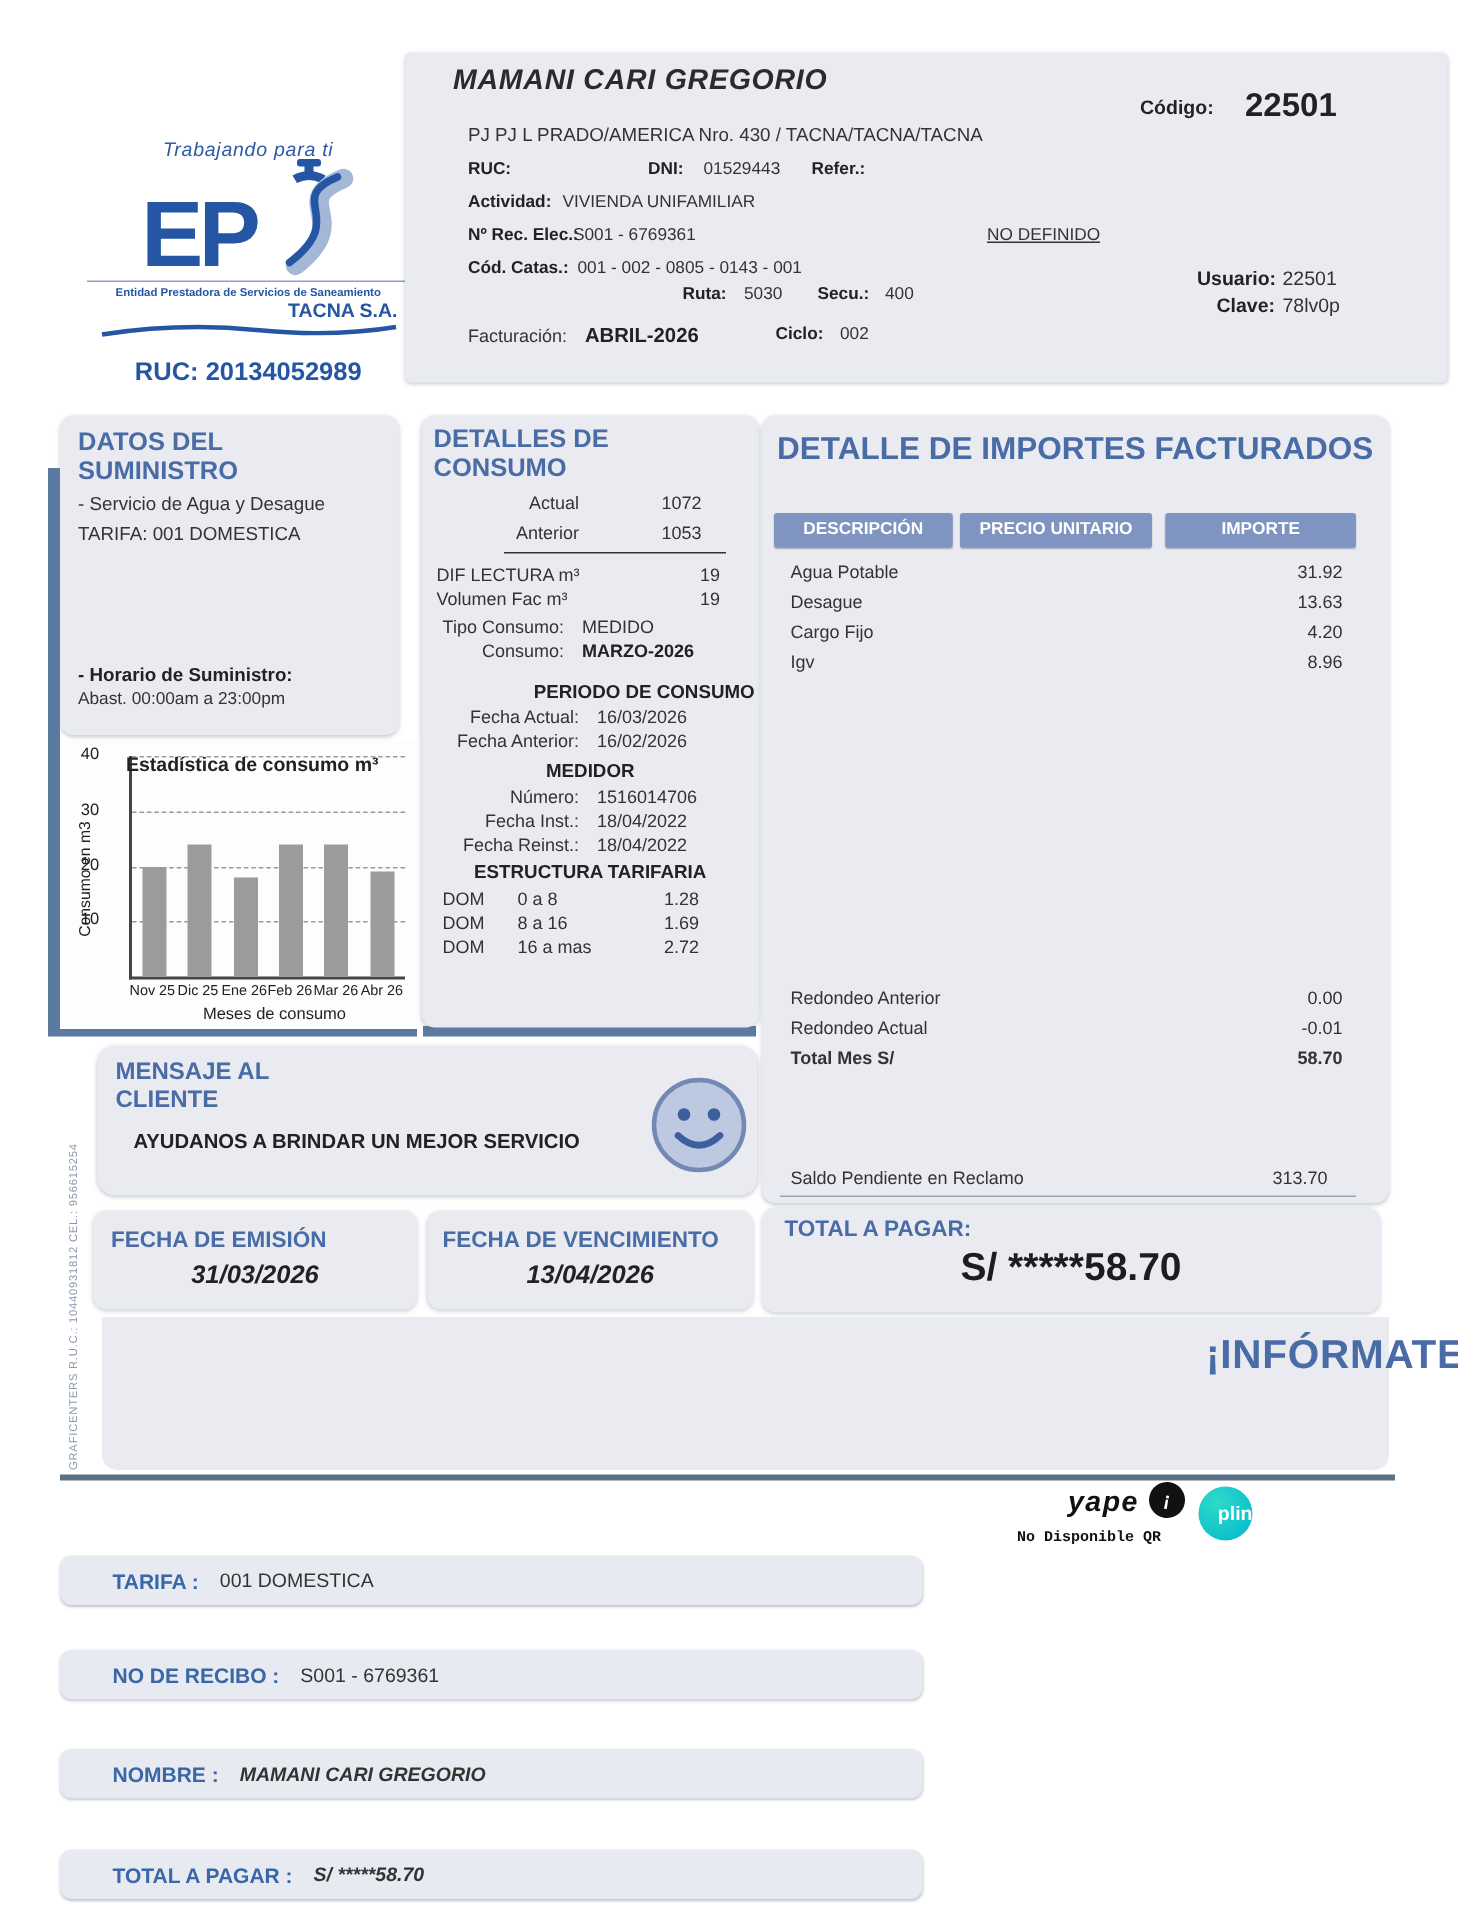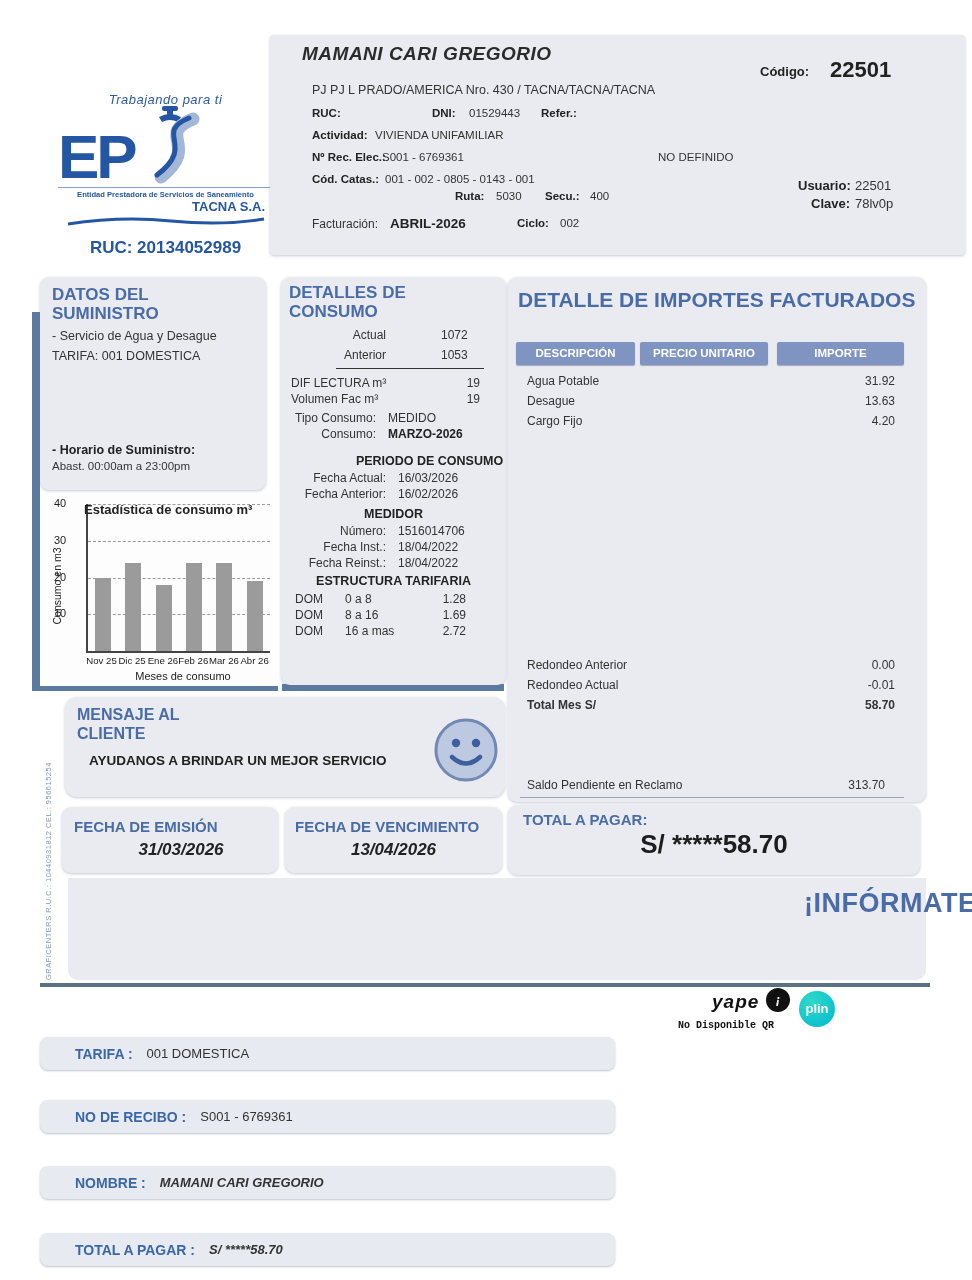--- a/index.html
+++ b/index.html
@@ -7,21 +7,21 @@
         font-family:"Liberation Sans",sans-serif;color:#333;overflow:hidden;}
   .abs{position:absolute;}
   .panel{position:absolute;background:#e9ebf1;border-radius:9px;
          box-shadow:0 1px 3px rgba(110,120,145,.4);}
   .bh{color:#4a6ca6;font-weight:bold;}
   .f{position:absolute;font-size:11.5px;color:#333;white-space:nowrap;}
   .fb{font-weight:bold;color:#222;}
   
   .logo{position:absolute;left:58px;top:92px;width:215px;text-align:center;}
   .logo .tag{font-style:italic;color:#2d59a5;font-size:13px;letter-spacing:.5px;}
-  .brandrow{display:flex;align-items:flex-end;height:78px;}
+  .brandrow{display:flex;align-items:flex-end;justify-content:center;height:78px;}
   .brand-ep{font-size:62px;font-weight:bold;color:#2456a4;letter-spacing:-3px;line-height:.9;}
   .logo .sub{font-size:7.6px;color:#2456a4;font-weight:bold;border-top:1px solid #8aa0c6;
              padding-top:2px;margin-top:2px;}
   .logo .comp{font-size:13px;font-weight:bold;color:#2456a4;text-align:right;padding-right:8px;}
   .logo .ruc{font-size:17px;font-weight:bold;color:#2456a4;margin-top:6px;}
   
   .hpanel{left:270px;top:35px;width:695px;height:220px;border-radius:4px;}
   .custname{position:absolute;left:32px;top:8px;font-size:19px;font-weight:bold;
             font-style:italic;color:#2b2b2b;letter-spacing:.5px;}
   
@@ -65,21 +65,21 @@
   .fbar .val.bi{font-weight:bold;font-style:italic;}
   .vtext{position:absolute;left:44px;top:768px;height:212px;width:13px;
          writing-mode:vertical-rl;transform:rotate(180deg);font-size:7.5px;
          color:#8b99ad;letter-spacing:.5px;white-space:nowrap;}
   .divider{position:absolute;left:40px;top:983px;width:890px;height:4px;background:#5a7186;}
   .accentV{position:absolute;left:32px;top:312px;width:8px;height:376px;background:#5b7aa0;}
   .accentH1{position:absolute;left:32px;top:684px;width:246px;height:7px;background:#5b7aa0;}
   .accentH2{position:absolute;left:282px;top:684px;width:222px;height:7px;background:#5b7aa0;}
   .plin{position:absolute;left:799px;top:991px;width:36px;height:36px;border-radius:50%;
         background:radial-gradient(circle at 35% 30%,#2fd9c8,#00b9cf);color:#fff;
-        font-weight:bold;font-size:13px;text-align:center;line-height:36px;}
+        font-weight:bold;font-size:13px;text-align:right;line-height:36px;}
   .yape{position:absolute;left:712px;top:991px;font-size:19px;font-weight:bold;
         font-style:italic;color:#111;letter-spacing:1px;}
   .ybadge{position:absolute;left:766px;top:988px;width:24px;height:24px;border-radius:50%;
           background:#111;color:#fff;font-weight:bold;font-size:13px;text-align:center;
           line-height:24px;transform:rotate(10deg);}
   .qrnote{position:absolute;left:678px;top:1020px;font-family:"Liberation Mono",monospace;
           font-size:10px;font-weight:bold;color:#111;}
   .graybig{position:absolute;left:68px;top:878px;width:858px;height:102px;
            background:#e9ebf1;border-radius:0 0 10px 10px;}
   .informate{position:absolute;left:508px;top:888px;width:410px;text-align:right;
@@ -116,21 +116,21 @@
     <span class="f fb" style="left:560px;top:22px;font-size:22px;">22501</span>
     <span class="f" style="left:42px;top:48px;font-size:12.5px;">PJ PJ L PRADO/AMERICA Nro. 430 / TACNA/TACNA/TACNA</span>
     <span class="f fb" style="left:42px;top:72px;">RUC:</span>
     <span class="f fb" style="left:162px;top:72px;">DNI:</span>
     <span class="f" style="left:199px;top:72px;">01529443</span>
     <span class="f fb" style="left:271px;top:72px;">Refer.:</span>
     <span class="f fb" style="left:42px;top:94px;">Actividad:</span>
     <span class="f" style="left:105px;top:94px;">VIVIENDA UNIFAMILIAR</span>
     <span class="f fb" style="left:42px;top:116px;">Nº Rec. Elec.:</span>
     <span class="f" style="left:112px;top:116px;">S001 - 6769361</span>
-    <span class="f" style="left:388px;top:116px;">NO DEFINIDO</span>
+    <span class="f" style="left:388px;top:116px;text-decoration:underline;">NO DEFINIDO</span>
     <span class="f fb" style="left:42px;top:138px;">Cód. Catas.:</span>
     <span class="f" style="left:115px;top:138px;">001 - 002 - 0805 - 0143 - 001</span>
     <span class="f fb" style="left:185px;top:155px;">Ruta:</span>
     <span class="f" style="left:226px;top:155px;">5030</span>
     <span class="f fb" style="left:275px;top:155px;">Secu.:</span>
     <span class="f" style="left:320px;top:155px;">400</span>
     <span class="f fb" style="left:528px;top:143px;font-size:13px;">Usuario:</span>
     <span class="f" style="left:585px;top:143px;font-size:13px;">22501</span>
     <span class="f fb" style="left:541px;top:161px;font-size:13px;">Clave:</span>
     <span class="f" style="left:585px;top:161px;font-size:13px;">78lv0p</span>
@@ -288,20 +288,24 @@
           <span>31.92</span>
         </div>
         <div class="imp-row">
           <span>Desague</span>
           <span>13.63</span>
         </div>
         <div class="imp-row">
           <span>Cargo Fijo</span>
           <span>4.20</span>
         </div>
+        <div class="imp-row">
+          <span>Igv</span>
+          <span>8.96</span>
+        </div>
       </div>
     <div class="abs" style="left:0;top:378px;width:100%;">
       <div class="imp-row">
           <span>Redondeo Anterior</span>
           <span>0.00</span>
         </div>
       <div class="imp-row">
           <span>Redondeo Actual</span>
           <span>-0.01</span>
         </div>
@@ -324,21 +328,21 @@
     <svg class="abs" style="left:368px;top:20px;" width="66" height="66" viewBox="0 0 66 66">
       <circle cx="33" cy="33" r="30" fill="#bcc9e0" stroke="#7289b4" stroke-width="3"></circle>
       <circle cx="23" cy="26" r="4.2" fill="#3d5f9e"></circle>
       <circle cx="43" cy="26" r="4.2" fill="#3d5f9e"></circle>
       <path d="M19 40 q14 13 28 0" stroke="#3d5f9e" stroke-width="4.5" fill="none" stroke-linecap="round"></path>
     </svg>
   </div>
 
   <div class="panel" style="left:62px;top:807px;width:216px;height:66px;">
     <div class="abs bh" style="left:12px;top:11px;font-size:15px;">FECHA DE EMISIÓN</div>
-    <div class="abs" style="left:0;top:33px;width:100%;text-align:center;font-size:17px;font-weight:bold;font-style:italic;color:#222;padding-left:11px;">31/03/2026</div>
+    <div class="abs" style="left:0;top:33px;width:100%;text-align:center;font-size:17px;font-weight:bold;font-style:italic;color:#222;">31/03/2026</div>
   </div>
   <div class="panel" style="left:285px;top:807px;width:217px;height:66px;">
     <div class="abs bh" style="left:10px;top:11px;font-size:15px;">FECHA DE VENCIMIENTO</div>
     <div class="abs" style="left:0;top:33px;width:100%;text-align:center;font-size:17px;font-weight:bold;font-style:italic;color:#222;">13/04/2026</div>
   </div>
 
   <div class="panel" style="left:508px;top:805px;width:412px;height:70px;">
     <div class="abs bh" style="left:15px;top:6px;font-size:15px;">TOTAL A PAGAR:</div>
     <div class="abs" style="left:0;top:24px;width:100%;text-align:center;font-size:26px;font-weight:bold;color:#1d1d1d;">S/ *****58.70</div>
   </div>

